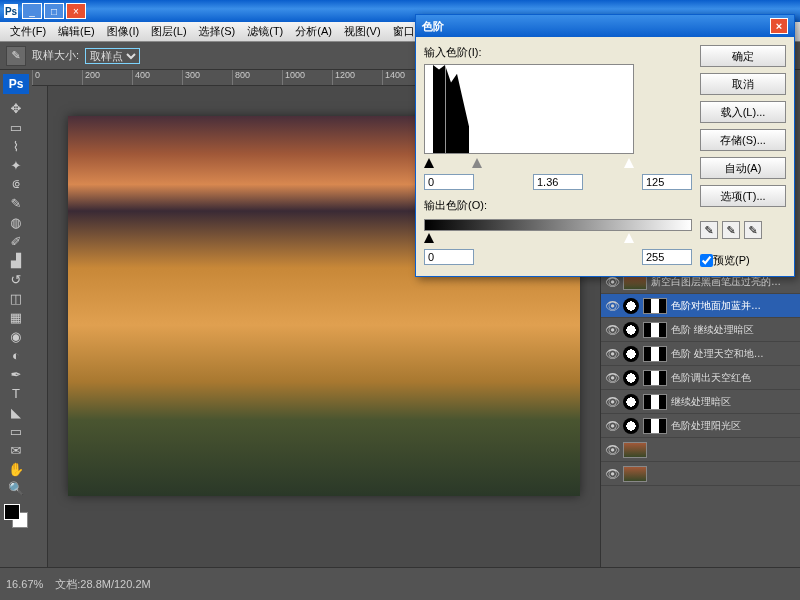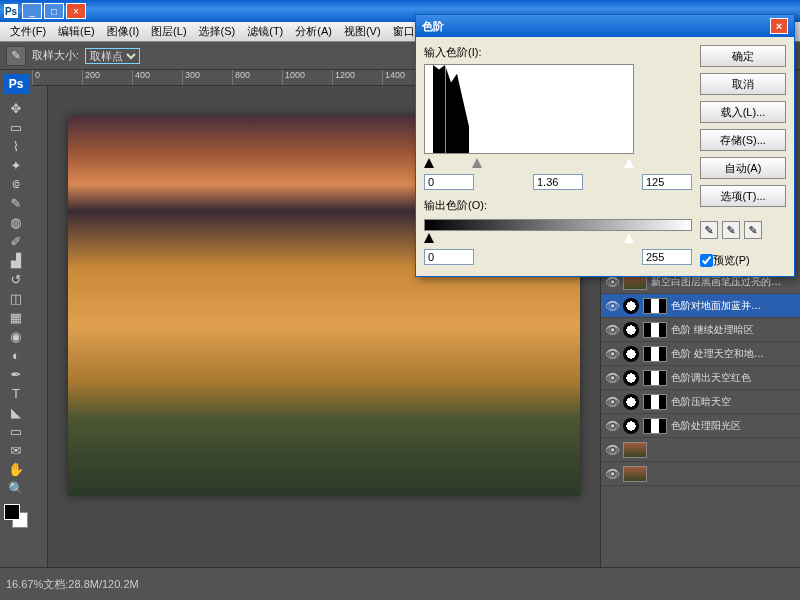--- a/index.html
+++ b/index.html
@@ -31,21 +31,21 @@
 .panels{width:200px;background:#535353;border-left:1px solid #333;display:flex;flex-direction:column}
 .layers-list{flex:1;overflow-y:auto}
 .layer{display:flex;align-items:center;height:24px;border-bottom:1px solid #444;padding:0 4px;gap:4px}
 .layer.sel{background:#2a5fb0;color:#fff}
 .eye{width:14px;height:14px;color:#ccc;font-size:12px}
 .adj-icon{width:16px;height:16px;background:radial-gradient(circle,#fff 40%,#000 42%);border-radius:50%}
 .mask-thumb{width:24px;height:16px;background:linear-gradient(90deg,#000 30%,#fff 32%,#fff 68%,#000 70%);border:1px solid #888}
 .layer-name{color:#ddd;font-size:10px;overflow:hidden;white-space:nowrap;text-overflow:ellipsis;flex:1}
 .layer.sel .layer-name{color:#fff}
 .img-thumb{width:24px;height:16px;background:linear-gradient(#a05838,#3a4828);border:1px solid #888}
-.statusbar{position:absolute;bottom:0;left:0;right:0;height:17px;background:#535353;color:#ccc;display:flex;align-items:center;padding:16px 6px;border-top:1px solid #333;font-size:10px}
+.statusbar{position:absolute;bottom:0;left:0;right:0;height:17px;background:#535353;color:#ccc;display:flex;align-items:center;padding:16px 6px;gap:12px;border-top:1px solid #333;font-size:10px}
 
 
 .dialog{position:absolute;left:415px;top:14px;width:380px;background:#ece9d8;border:1px solid #0a5ecc;box-shadow:3px 3px 8px rgba(0,0,0,.4)}
 .dlg-title{background:linear-gradient(#3a8ee8,#0a5ecc);height:22px;color:#fff;display:flex;align-items:center;padding:0 6px;font-weight:bold}
 .dlg-title .spacer{flex:1}
 .dlg-close{width:18px;height:16px;background:#e85030;border:1px solid #fff;color:#fff;display:flex;align-items:center;justify-content:center;cursor:pointer}
 .dlg-body{padding:8px;display:flex;gap:8px}
 .dlg-left{flex:1}
 .dlg-right{width:86px;display:flex;flex-direction:column;gap:6px;align-items:stretch}
 .dlg-btn{height:22px;border:1px solid #888;background:linear-gradient(#fff,#e0e0e0);cursor:pointer}
@@ -181,21 +181,21 @@
         <div class="layer">
           <span class="eye">👁</span>
           <div class="adj-icon"></div>
           <div class="mask-thumb"></div>
           <span class="layer-name">色阶调出天空红色</span>
         </div>
         <div class="layer">
           <span class="eye">👁</span>
           <div class="adj-icon"></div>
           <div class="mask-thumb"></div>
-          <span class="layer-name">色阶压暗天空</span>
+          <span class="layer-name">继续处理暗区</span>
         </div>
         <div class="layer">
           <span class="eye">👁</span>
           <div class="adj-icon"></div>
           <div class="mask-thumb"></div>
           <span class="layer-name">色阶处理阳光区</span>
         </div>
         <div class="layer">
           <span class="eye">👁</span>
           <div class="img-thumb"></div>

